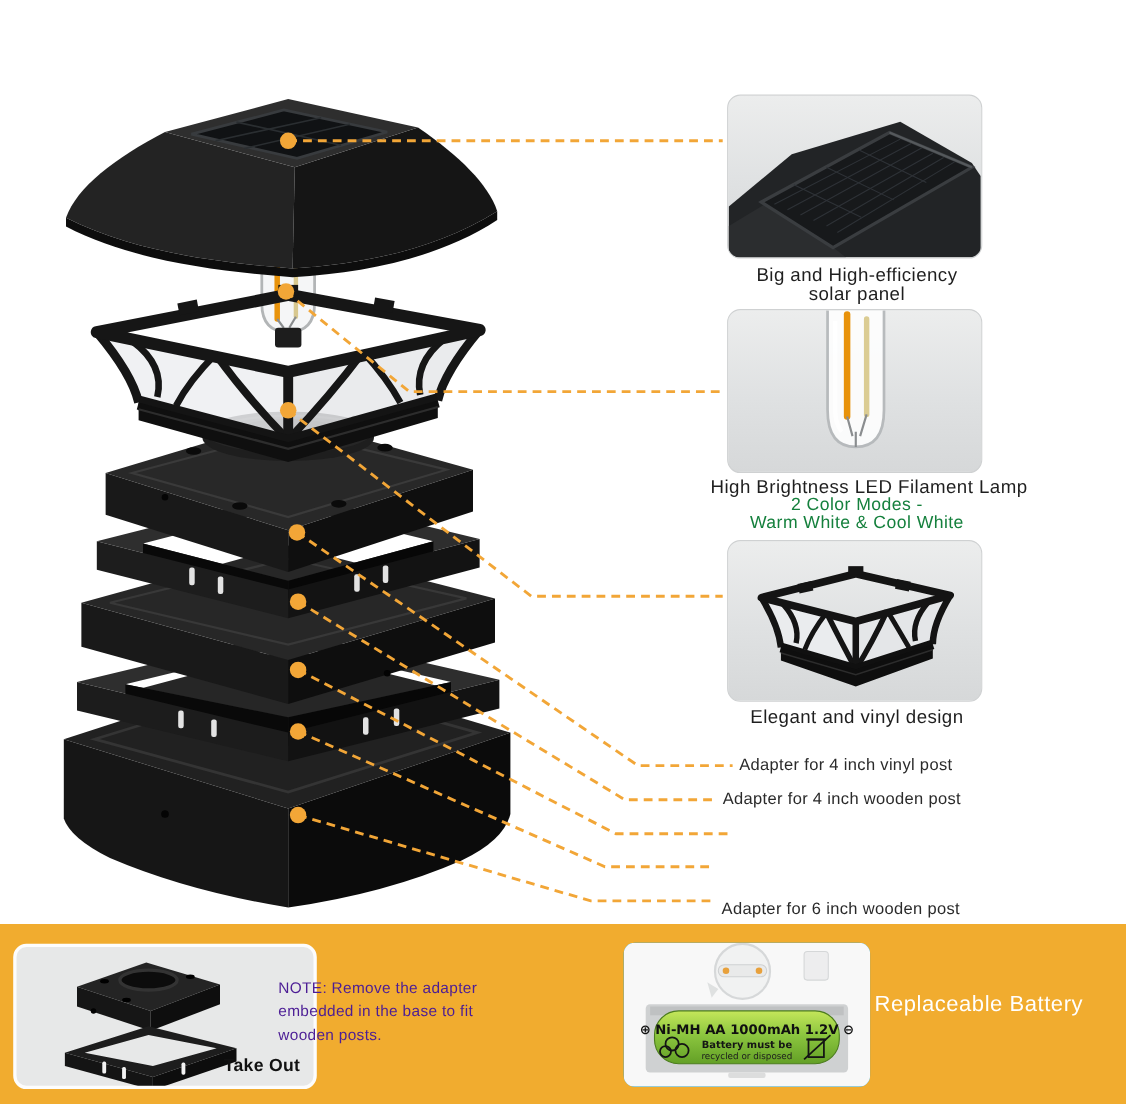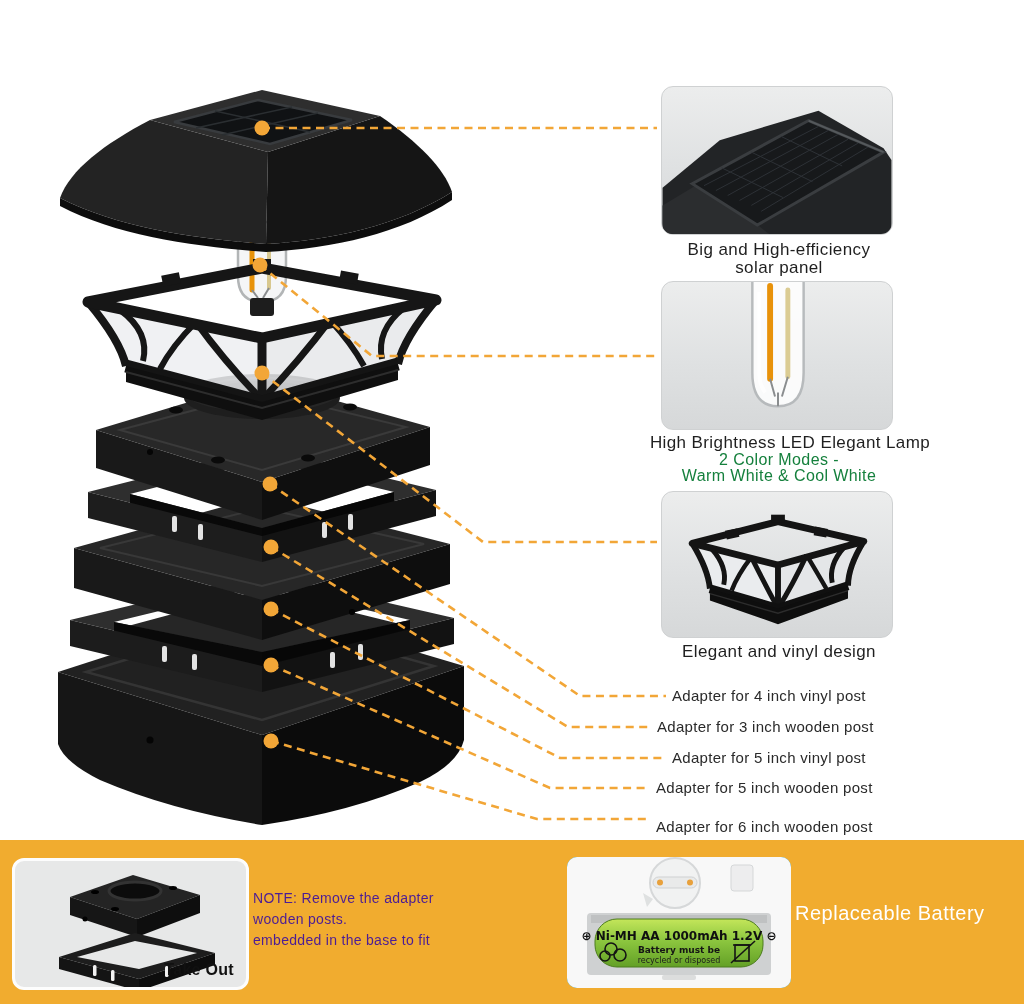--- a/index.html
+++ b/index.html
@@ -18,21 +18,21 @@
              letter-spacing:.4px;transform:translateX(-50%);}
   .cap-amber{position:absolute;white-space:nowrap;color:#15803d;font-size:16px;
              letter-spacing:.4px;transform:translateX(-50%);}
 
   .adapter-label{position:absolute;white-space:nowrap;color:#2a2a2a;font-size:15px;
                  letter-spacing:.3px;}
 
   
   .band{position:absolute;left:0;top:840px;width:1024px;height:164px;background:#F1AC2F;}
   .panel{position:absolute;border-radius:12px;}
-  .takeout-panel{left:12px;top:18px;width:237px;height:132px;background:#e7e8e8;
+  .takeout-panel{left:12px;top:18px;width:276px;height:132px;background:#e7e8e8;
                  border:3px solid #fdfdfd;box-sizing:border-box;}
   .battery-panel{left:567px;top:17px;width:224px;height:131px;background:#0ea5e9;
                  border-radius:10px;overflow:hidden;}
   .takeout-label{position:absolute;right:12px;bottom:8px;color:#111;font-weight:bold;
                  font-size:16px;letter-spacing:.3px;}
   .note{position:absolute;left:253px;top:48px;color:#4c1d95;font-size:14px;line-height:21px;
         letter-spacing:.3px;}
   .replaceable{position:absolute;left:795px;top:62px;color:#ffffff;font-size:20px;
                letter-spacing:.5px;white-space:nowrap;}
 </style>
@@ -212,21 +212,21 @@
 
   <div class="inset" style="top:281px;height:149px">
     <svg viewBox="0 0 232 149">
       <path d="M91,0 L91,92 Q91,126 117,126 Q143,126 143,92 L143,0" fill="#fdfdfd" opacity=".92" stroke="#b4b7b9" stroke-width="2.5"></path>
       <path d="M98,10 L98,92 Q98,104 104,112" fill="none" stroke="#ffffff" stroke-width="4" opacity=".8"></path>
       <line x1="109" y1="4" x2="109" y2="98" stroke="#E8920A" stroke-width="6" stroke-linecap="round"></line>
       <line x1="127" y1="8" x2="127" y2="96" stroke="#DBCC93" stroke-width="5" stroke-linecap="round"></line>
       <path d="M109,98 L114,116 M127,96 L121,116 M117,126 L117,112" stroke="#8a8d8f" stroke-width="2" fill="none"></path>
     </svg>
   </div>
-  <div class="cap-black" style="left:790px;top:433px">High Brightness LED Elegant Lamp</div>
+  <div class="cap-black" style="left:790px;top:433px">High Brightness LED Filament Lamp</div>
   <div class="cap-amber" style="left:779px;top:451px">2 Color Modes -</div>
   <div class="cap-amber" style="left:779px;top:467px">Warm White &amp; Cool White</div>
 
   <div class="inset" style="top:491px;height:147px">
     <svg viewBox="0 0 232 147">
       <polygon points="30,52 117,74 117,118 48,98" fill="#eaecee"></polygon>
       <polygon points="204,50 117,74 117,118 188,95" fill="#e4e6e8"></polygon>
       <g stroke="#ffffff" stroke-width="2" opacity=".95">
         <line x1="70" y1="100" x2="70" y2="110"></line>
           <line x1="84" y1="104" x2="84" y2="114"></line>
@@ -251,23 +251,21 @@
       <rect x="154" y="36" width="13" height="9" fill="#141414" transform="rotate(11 160 40)"></rect>
       <rect x="110" y="23" width="14" height="8" fill="#141414"></rect>
       <path d="M48,98 L117,118 L188,95" fill="none" stroke="#101010" stroke-width="9"></path>
       <polygon points="48,98 117,118 188,95 188,108 117,134 48,110" fill="#0e0e0e"></polygon>
       <path d="M48,103 L117,123 L188,100" fill="none" stroke="#2c2c2c" stroke-width="1.5"></path>
     </svg>
   </div>
   <div class="cap-black" style="left:779px;top:642px">Elegant and vinyl design</div>
 
   <div class="adapter-label" style="left:672px;top:687px">Adapter for 4 inch vinyl post</div>
-  <div class="adapter-label" style="left:657px;top:718px">Adapter for 3 inch wooden post</div>
-  <div class="adapter-label" style="left:672px;top:749px">Adapter for 5 inch vinyl post</div>
-  <div class="adapter-label" style="left:656px;top:779px">Adapter for 5 inch wooden post</div>
+  <div class="adapter-label" style="left:657px;top:718px">Adapter for 4 inch wooden post</div>
   <div class="adapter-label" style="left:656px;top:818px">Adapter for 6 inch wooden post</div>
 
   <div class="band">
 
     <div class="panel takeout-panel">
       <svg viewBox="0 0 231 126" style="width:231px;height:126px">
         <polygon points="55,36 118,14 185,34 122,58" fill="#242424"></polygon>
         <ellipse cx="120" cy="30" rx="26" ry="9" fill="#0c0c0c" stroke="#333" stroke-width="3"></ellipse>
         <ellipse cx="80" cy="31" rx="4" ry="2" fill="#000"></ellipse>
         <ellipse cx="158" cy="27" rx="4" ry="2" fill="#000"></ellipse>
@@ -280,22 +278,22 @@
         <polygon points="200,92 124,118 124,130 200,104" fill="#0d0d0d"></polygon>
         <rect x="78" y="104" width="3.5" height="11" rx="1.5" fill="#f2f2f2"></rect>
         <rect x="96" y="109" width="3.5" height="11" rx="1.5" fill="#f2f2f2"></rect>
         <rect x="150" y="105" width="3.5" height="11" rx="1.5" fill="#f2f2f2"></rect>
       </svg>
       <div class="takeout-label">Take Out</div>
     </div>
 
     <div class="note">
       <div>NOTE: Remove the adapter</div>
+      <div>embedded in the base to fit</div>
       <div>wooden posts.</div>
-      <div>embedded in the base to fit</div>
     </div>
 
     <div class="panel battery-panel">
       <svg viewBox="0 0 224 131" style="width:224px;height:131px">
         <rect x="0" y="0" width="224" height="131" fill="#f8f8f8"></rect>
         <circle cx="108" cy="26" r="25" fill="#f1f2f2" stroke="#d6d8d9" stroke-width="2"></circle>
         <rect x="86" y="20" width="44" height="11" rx="5.5" fill="#e9eaea" stroke="#cfd1d2"></rect>
         <circle cx="93" cy="25.5" r="3" fill="#E8A13C"></circle>
         <circle cx="123" cy="25.5" r="3" fill="#E8A13C"></circle>
         <polygon points="76,36 86,42 80,50" fill="#dfe1e1"></polygon>

